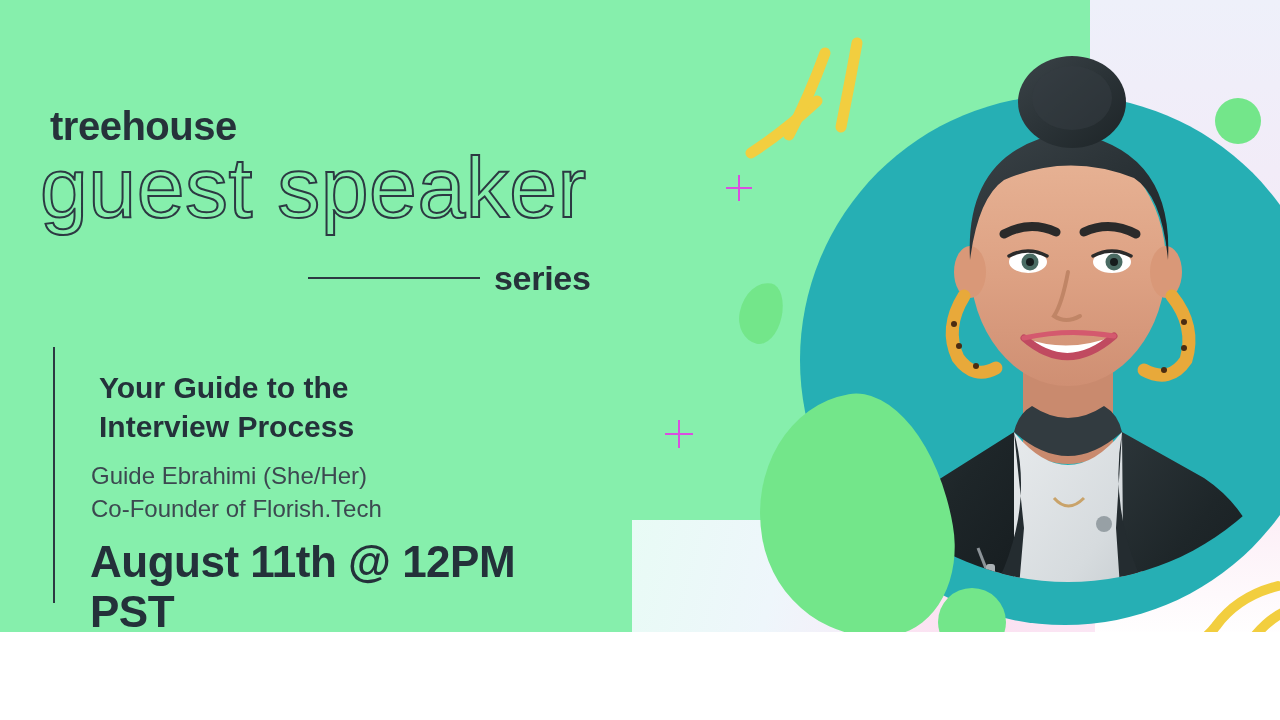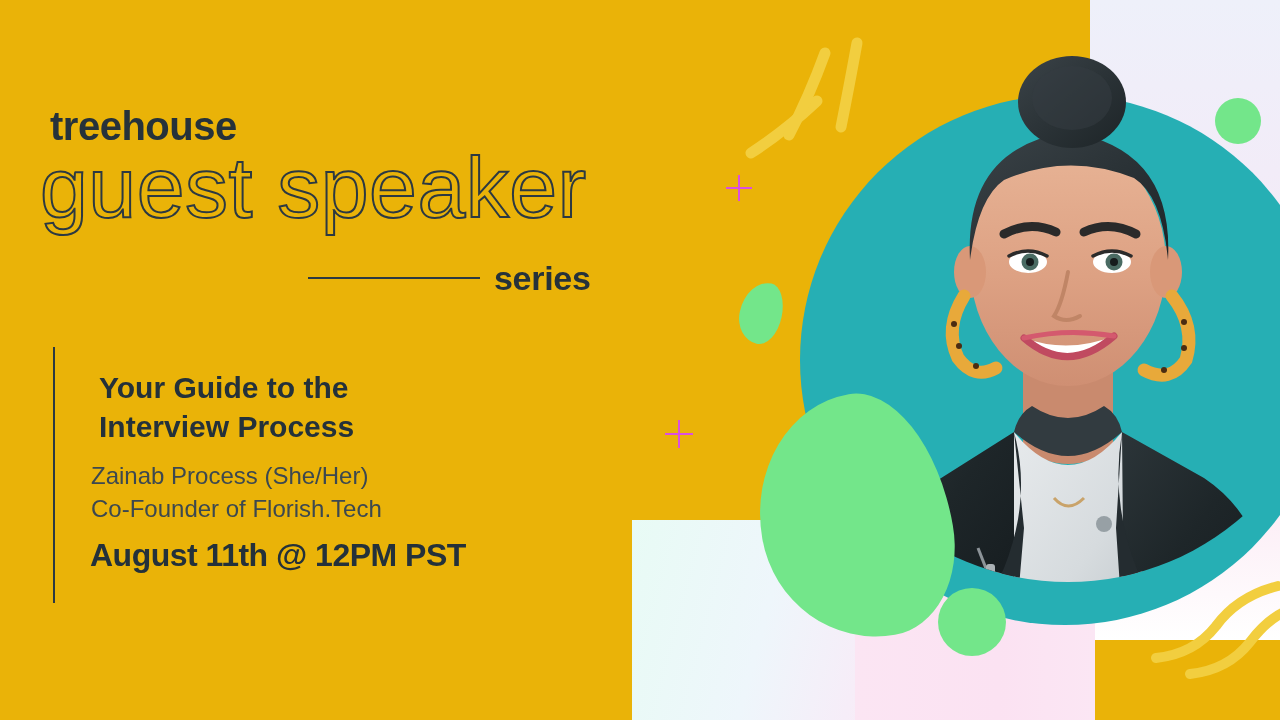--- a/index.html
+++ b/index.html
@@ -1,17 +1,17 @@
 <!DOCTYPE html>
 <html><head>
 <meta charset="utf-8">
 <style>
   html,body{margin:0;padding:0;background:#fff;}
   body{width:1280px;height:720px;overflow:hidden;font-family:"Liberation Sans",sans-serif;}
-  .stage{position:relative;width:1280px;height:720px;background:#eab308;overflow:hidden;}
+  .stage{position:relative;width:1280px;height:632px;background:#86efac;overflow:hidden;}
 
   
   .panel-topright{
     position:absolute;left:1090px;top:0;width:190px;height:640px;
     background:linear-gradient(180deg,#eef0fa 0%,#f4eaf7 40%,#fbe6f2 70%,#ffffff 100%);
   }
   .panel-bottomleft{
     position:absolute;left:632px;top:520px;width:300px;height:200px;
     background:linear-gradient(105deg,#e8fbf5 0%,#eef6fb 45%,#f6edf8 75%,#fbe8f4 100%);
   }
@@ -93,21 +93,21 @@
   .talk-title{
     position:absolute;left:91px;top:368px;width:470px;
     font-size:30px;font-weight:700;line-height:1.3;color:#24313a;margin-left:8px;
   }
   .speaker-block{
     position:absolute;left:91px;top:460px;width:470px;
     font-size:24px;font-weight:400;line-height:1.36;color:#3c4850;
   }
   .datetime{
     position:absolute;left:90px;top:537px;width:520px;
-    font-size:32px;font-weight:700;letter-spacing:-0.5px;color:#24313a;
+    font-size:44px;font-weight:700;letter-spacing:-0.5px;color:#24313a;
   }
 </style>
 </head>
 <body>
 
 <div class="stage">
 
   <div class="panel-topright"></div>
   <div class="panel-bottomleft"></div>
   <div class="panel-bottommid"></div>
@@ -239,20 +239,20 @@
     </div>
 
     <div class="vrule"></div>
 
     <div class="talk-title">
       <div>Your Guide to the</div>
       <div>Interview Process</div>
     </div>
 
     <div class="speaker-block">
-      <div>Zainab Process (She/Her)</div>
+      <div>Guide Ebrahimi (She/Her)</div>
       <div>Co-Founder of Florish.Tech</div>
     </div>
 
     <div class="datetime">August 11th @ 12PM PST</div>
   </div>
 
 </div>
 
 </body></html>

